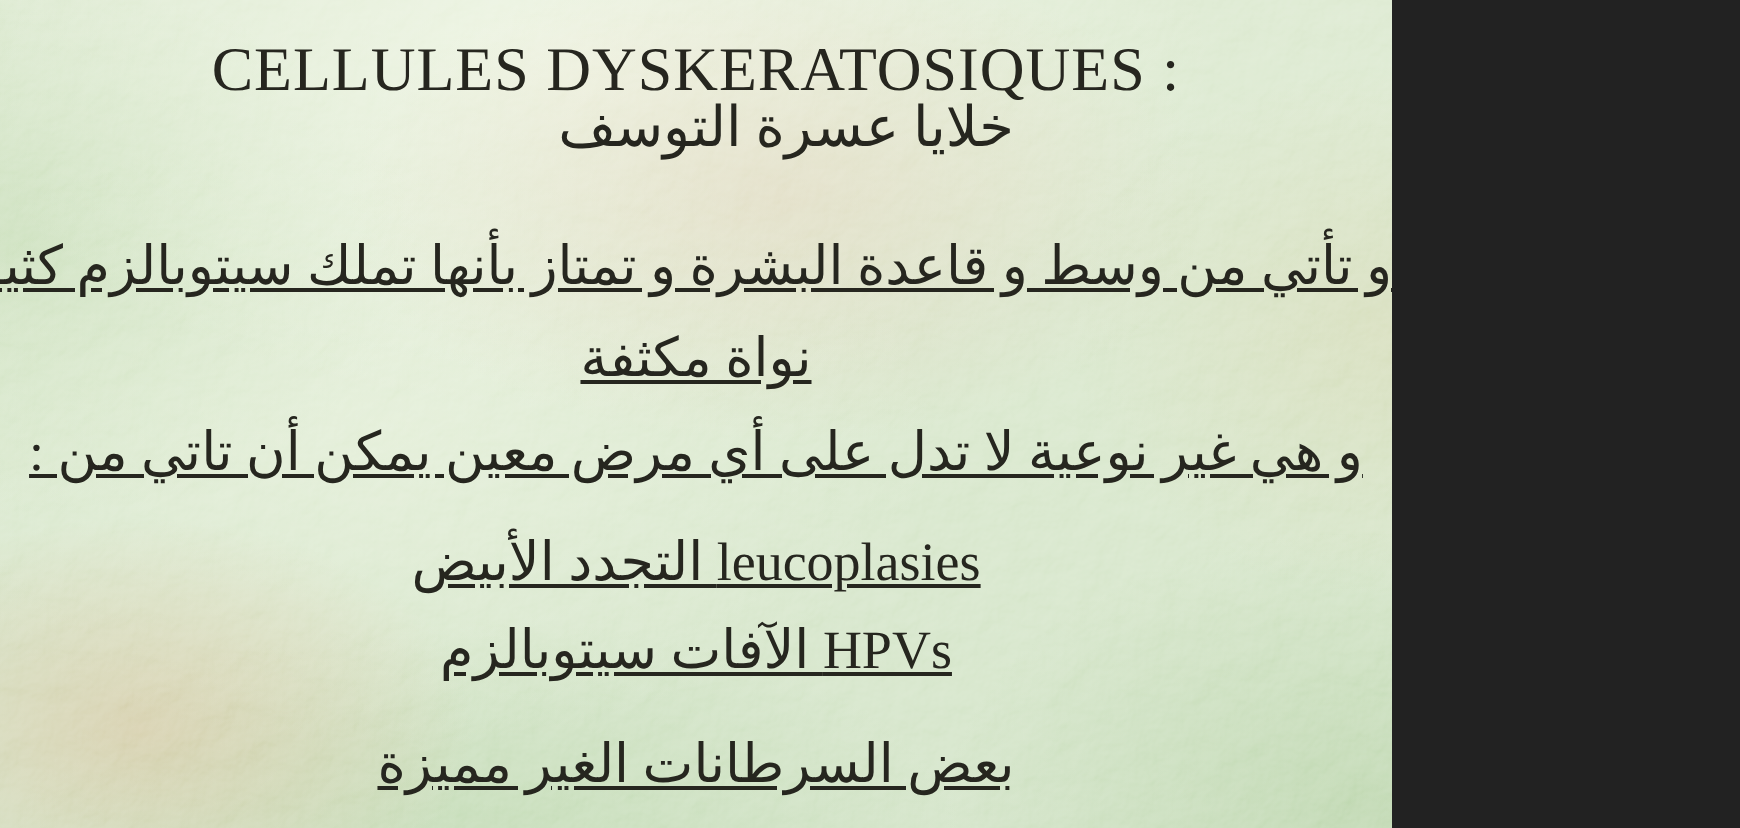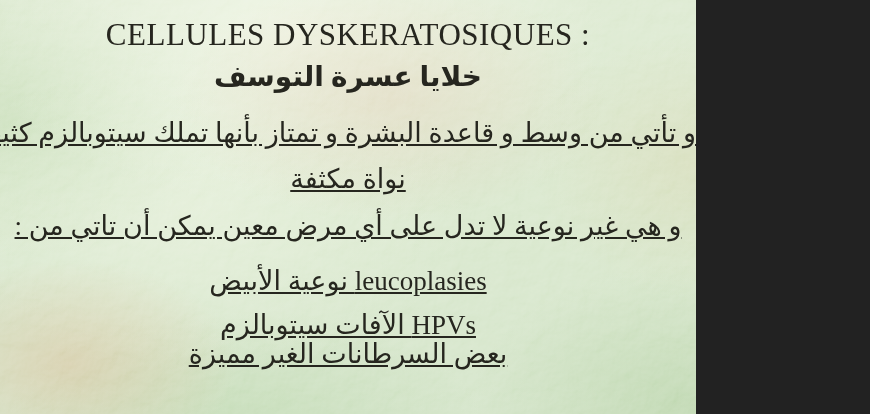--- a/index.html
+++ b/index.html
@@ -51,36 +51,37 @@
     white-space: nowrap;
     line-height: 46px;
     color: #26261f;
   }
   .title {
     top: 12px;
     font-size: 31px;
     letter-spacing: 0.5px;
   }
   .subtitle {
-    top: 54px;
+    top: 42px;
     font-size: 28px;
-    font-weight: bold;
+    font-weight: normal;
     font-family: "Liberation Serif", "DejaVu Sans", serif;
+    padding-left: 45px;
   }
   .body-line {
     font-size: 27px;
     font-family: "Liberation Serif", "DejaVu Sans", serif;
     text-decoration: underline;
   }
   .l3 { top: 110px; }
   .l4 { top: 156px; }
   .l5 { top: 203px; }
   .l6 { top: 258px; }
   .l7 { top: 302px; }
-  .l8 { top: 331px; }
+  .l8 { top: 359px; }
 </style>
 </head>
 <body>
 
 <div class="slide">
 
   <div class="bg"></div>
 
   <svg class="texture" viewBox="0 0 870 414" preserveAspectRatio="none" aria-hidden="true">
     <filter id="crackle" x="-5%" y="-5%" width="110%" height="110%">
@@ -97,20 +98,20 @@
     <div class="line title" dir="ltr">CELLULES DYSKERATOSIQUES :</div>
 
     <div class="line subtitle" dir="rtl">خلايا عسرة التوسف</div>
 
     <div class="line body-line l3" dir="rtl">و تأتي من وسط و قاعدة البشرة و تمتاز بأنها تملك سيتوبالزم كثيف و</div>
 
     <div class="line body-line l4" dir="rtl">نواة مكثفة</div>
 
     <div class="line body-line l5" dir="rtl">و هي غير نوعية لا تدل على أي مرض معين يمكن أن تاتي من :</div>
 
-    <div class="line body-line l6" dir="rtl">leucoplasies  نوعية الأبيض</div>
+    <div class="line body-line l6" dir="rtl">leucoplasies  التجدد الأبيض</div>
 
     <div class="line body-line l7" dir="rtl">HPVs الآفات سيتوبالزم</div>
 
     <div class="line body-line l8" dir="rtl">بعض السرطانات الغير مميزة</div>
 
   </div>
 </div>
 
 </body></html>

